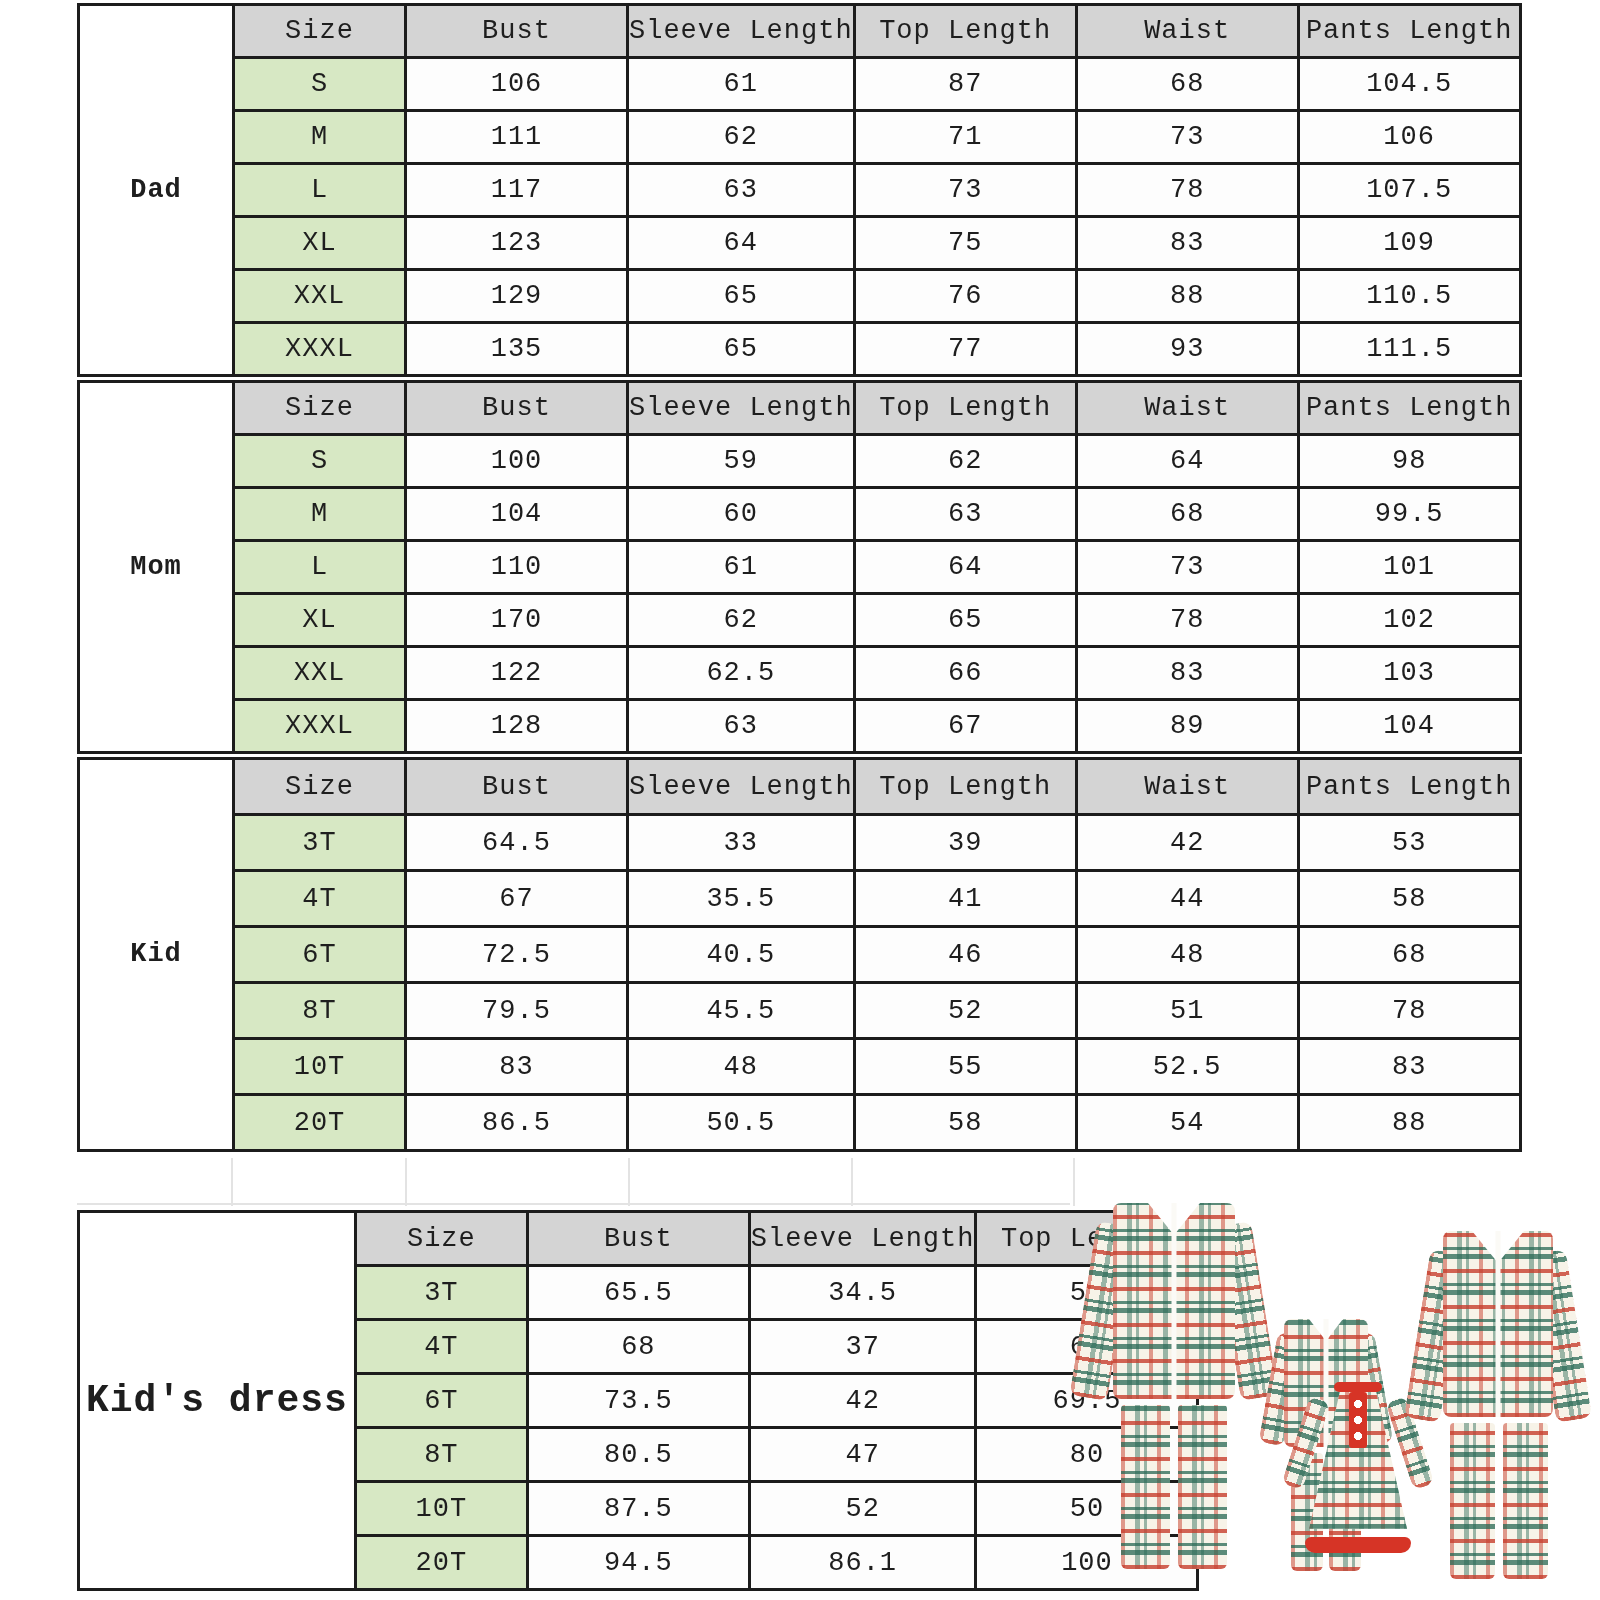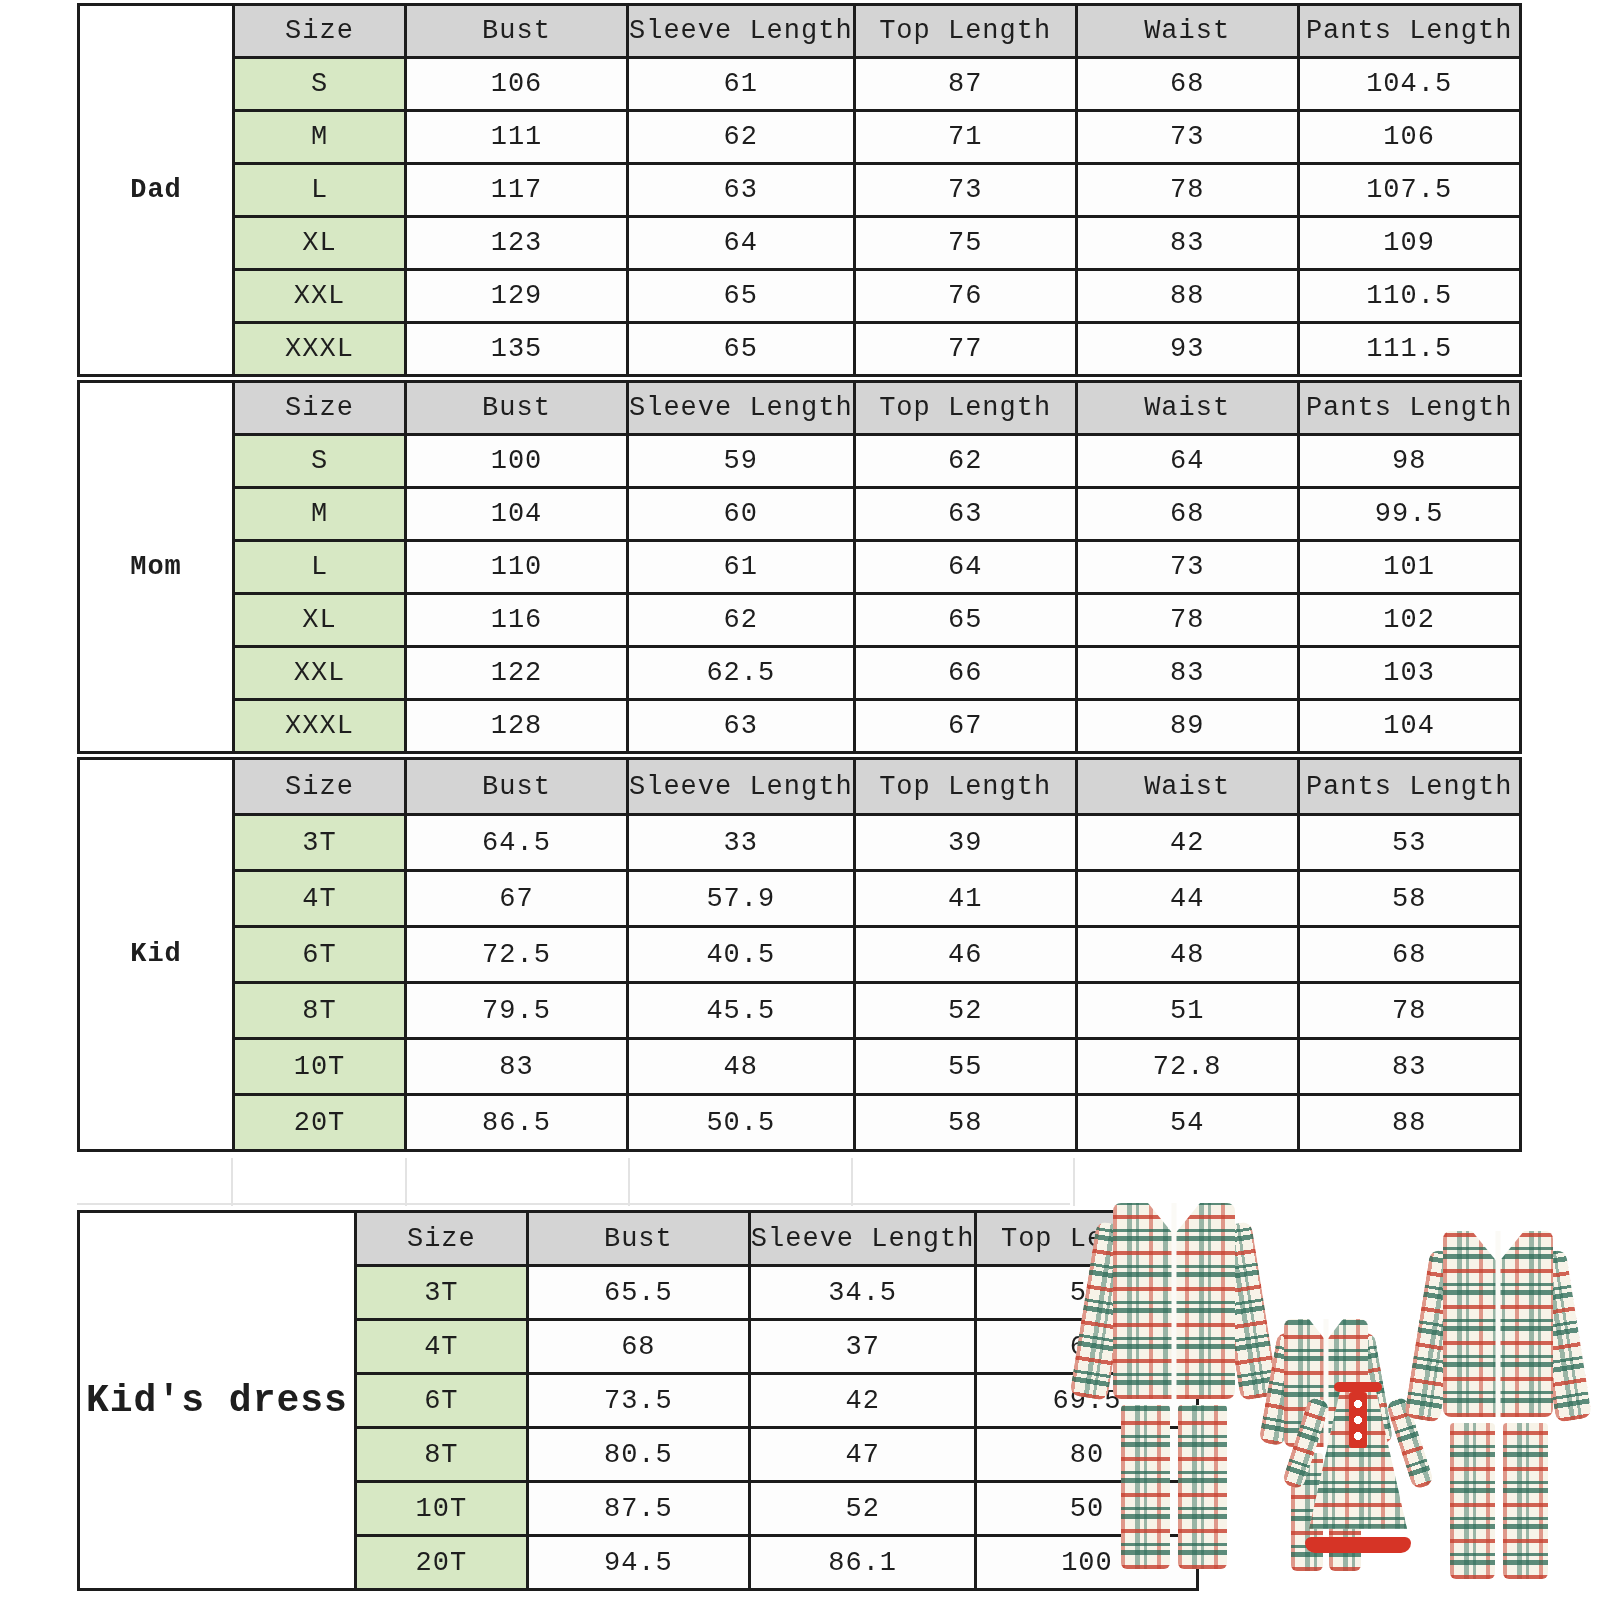--- a/index.html
+++ b/index.html
@@ -199,21 +199,21 @@
           <tr>
             <td class="size">L</td>
             <td class="val">110</td>
             <td class="val">61</td>
             <td class="val">64</td>
             <td class="val">73</td>
             <td class="val">101</td>
           </tr>
           <tr>
             <td class="size">XL</td>
-            <td class="val">116</td>
+            <td class="val">170</td>
             <td class="val">62</td>
             <td class="val">65</td>
             <td class="val">78</td>
             <td class="val">102</td>
           </tr>
           <tr>
             <td class="size">XXL</td>
             <td class="val">122</td>
             <td class="val">62.5</td>
             <td class="val">66</td>
@@ -256,21 +256,21 @@
             <td class="size">3T</td>
             <td class="val">64.5</td>
             <td class="val">33</td>
             <td class="val">39</td>
             <td class="val">42</td>
             <td class="val">53</td>
           </tr>
           <tr>
             <td class="size">4T</td>
             <td class="val">67</td>
-            <td class="val">57.9</td>
+            <td class="val">35.5</td>
             <td class="val">41</td>
             <td class="val">44</td>
             <td class="val">58</td>
           </tr>
           <tr>
             <td class="size">6T</td>
             <td class="val">72.5</td>
             <td class="val">40.5</td>
             <td class="val">46</td>
             <td class="val">48</td>
@@ -282,21 +282,21 @@
             <td class="val">45.5</td>
             <td class="val">52</td>
             <td class="val">51</td>
             <td class="val">78</td>
           </tr>
           <tr>
             <td class="size">10T</td>
             <td class="val">83</td>
             <td class="val">48</td>
             <td class="val">55</td>
-            <td class="val">72.8</td>
+            <td class="val">52.5</td>
             <td class="val">83</td>
           </tr>
           <tr>
             <td class="size">20T</td>
             <td class="val">86.5</td>
             <td class="val">50.5</td>
             <td class="val">58</td>
             <td class="val">54</td>
             <td class="val">88</td>
           </tr>

